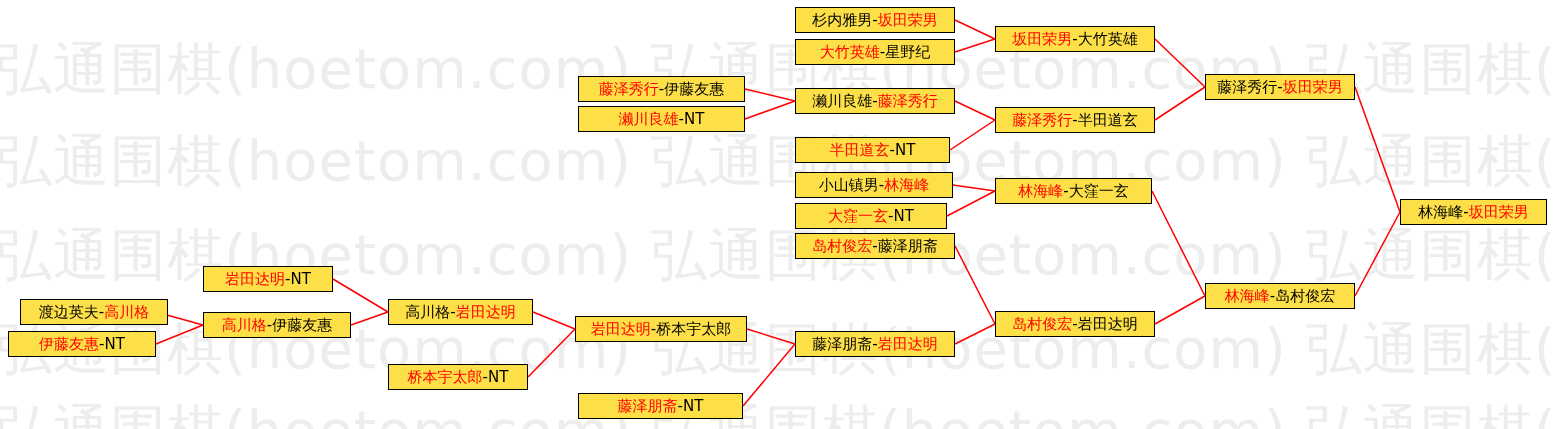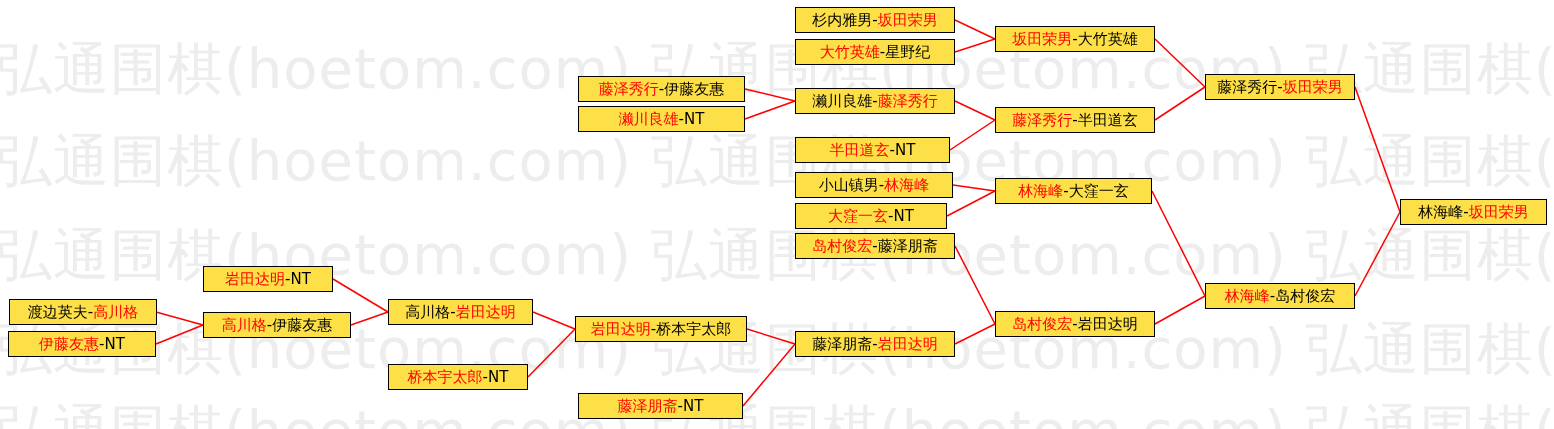--- a/index.html
+++ b/index.html
@@ -169,21 +169,21 @@
       <span class="n-loss">-</span>
       <span class="n-loss">大窪一玄</span>
     </div>
 
   <div class="match" style="left:795px;top:233px;width:160px">
       <span class="n-win">岛村俊宏</span>
       <span class="n-loss">-</span>
       <span class="n-loss">藤泽朋斋</span>
     </div>
 
-  <div class="match" style="left:9px;top:299px;width:148px">
+  <div class="match" style="left:20px;top:299px;width:148px">
       <span class="n-loss">渡边英夫</span>
       <span class="n-loss">-</span>
       <span class="n-win">高川格</span>
     </div>
 
   <div class="match" style="left:8px;top:331px;width:148px">
       <span class="n-win">伊藤友惠</span>
       <span class="n-loss">-</span>
       <span class="n-loss">NT</span>
     </div>

